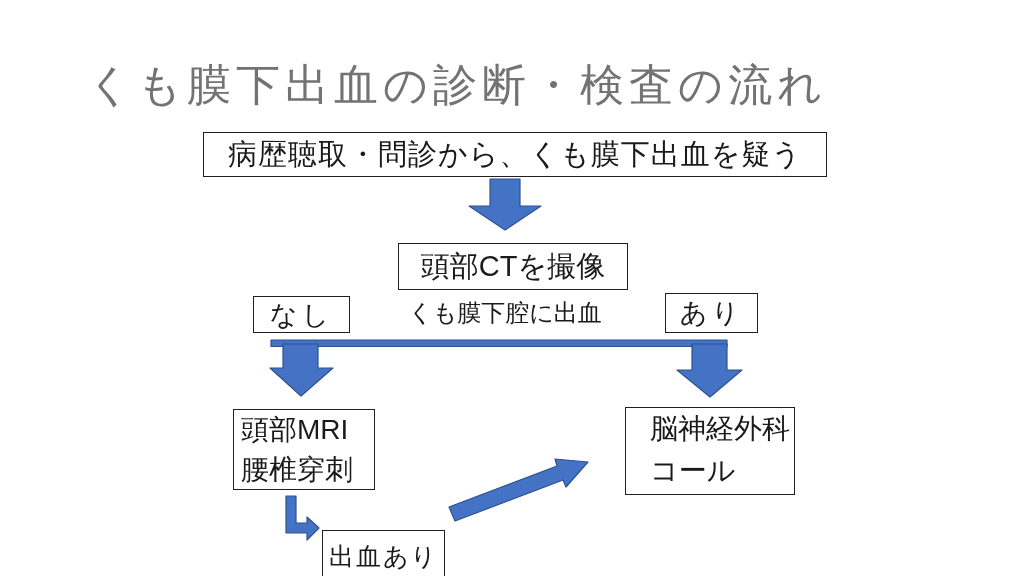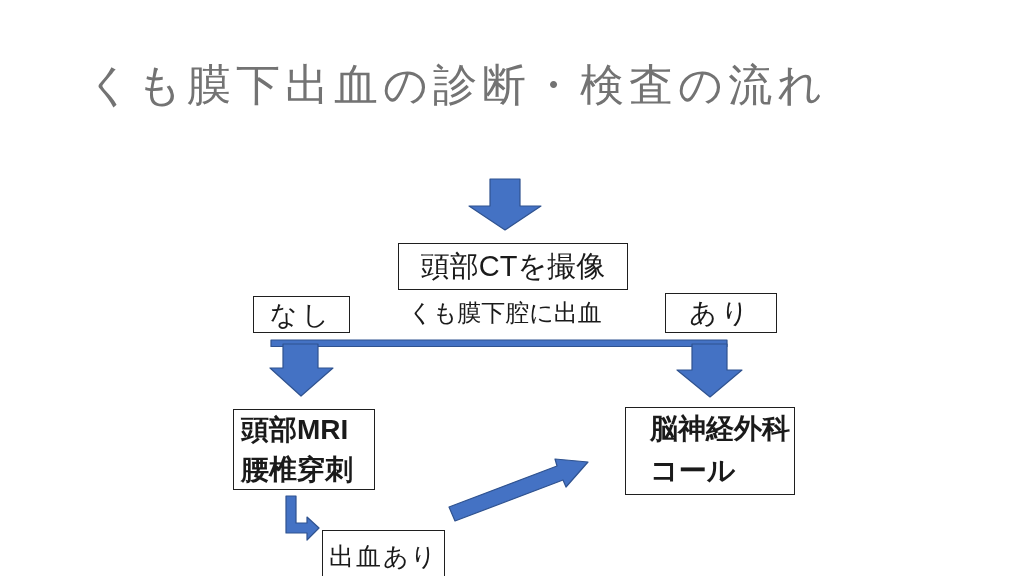--- a/index.html
+++ b/index.html
@@ -16,27 +16,27 @@
   .fbox{
     position:absolute;background:#ffffff;border:1.5px solid #1f1f1f;
     box-sizing:border-box;display:flex;align-items:center;justify-content:center;
     white-space:nowrap;
   }
   .fbox.left-align{justify-content:flex-start;}
   .plain-label{
     position:absolute;display:flex;align-items:flex-end;justify-content:center;
     white-space:nowrap;
   }
-  .multiline{flex-direction:column;align-items:flex-start;justify-content:center;font-weight:bold;}
+  .multiline{flex-direction:column;align-items:flex-start;justify-content:center;}
   .multiline span{display:block;}
   #suspect-box{left:203px;top:132px;width:624px;height:45px;font-size:29px;letter-spacing:1px;}
   #ct-box{left:398px;top:243px;width:230px;height:47px;font-size:29px;}
   #no-box{left:253px;top:296px;width:97px;height:37px;font-size:27px;letter-spacing:4px;}
   #bleed-label{left:400px;top:296px;width:210px;height:33px;font-size:24px;}
-  #yes-box{left:665px;top:293px;width:112px;height:40px;font-size:27px;letter-spacing:4px;}
+  #yes-box{left:665px;top:293px;width:93px;height:40px;font-size:27px;letter-spacing:4px;}
   #mri-box{left:233px;top:409px;width:142px;height:81px;font-size:28px;padding-left:7px;line-height:40px;}
   #neuro-box{left:625px;top:407px;width:170px;height:88px;font-size:28px;padding-left:24px;line-height:42px;}
   #bleed-yes-box{left:322px;top:512px;width:123px;height:53px;font-size:25px;letter-spacing:2px;margin-top:18px;}
   svg.arrows{position:absolute;left:0;top:0;width:1024px;height:576px;pointer-events:none;}
   svg.arrows .shape{stroke:#2F528F;stroke-width:1.2;fill:#4472C4;stroke-linejoin:round;}
 </style>
 </head>
 <body>
 
 <div id="slide">
@@ -51,20 +51,23 @@
 
     <polygon class="shape" points="283,344 318,344 318,368 333,368 301,396 270,368 283,368" fill="#4472C4" stroke="#2F528F"></polygon>
 
     <polygon class="shape" points="692,344 727,344 727,370 742,370 710,397 677,370 692,370" fill="#4472C4" stroke="#2F528F"></polygon>
 
     <path class="shape" d="M286,496 L296,496 L296,523 L307,523 L307,517 L319,528 L307,540 L307,533 L286,533 Z" fill="#4472C4" stroke="#2F528F"></path>
 
     <polygon class="shape" points="449,507 557,466 555,459 588,462 566,487 563,480 455,521" fill="#4472C4" stroke="#2F528F"></polygon>
   </svg>
 
+  <div class="fbox" id="suspect-box">
+    <span>病歴聴取・問診から、くも膜下出血を疑う</span>
+  </div>
 
   <div class="fbox" id="ct-box">
     <span>頭部CTを撮像</span>
   </div>
 
   <div class="fbox" id="no-box">
     <span>なし</span>
   </div>
 
   <div class="plain-label" id="bleed-label">

